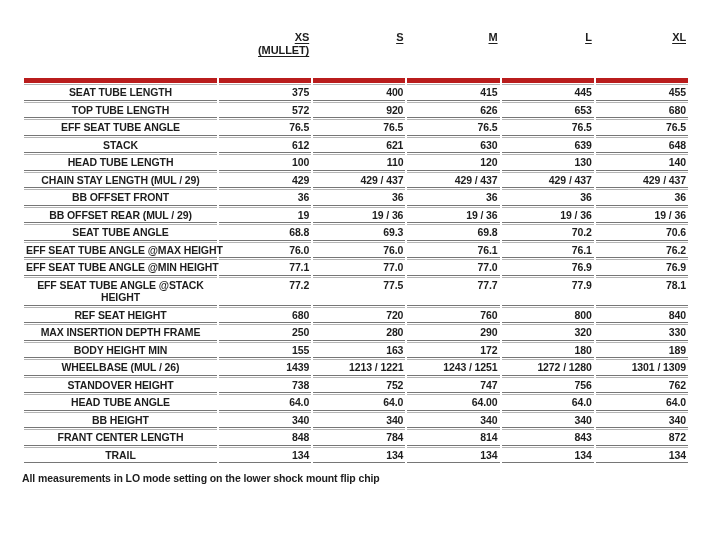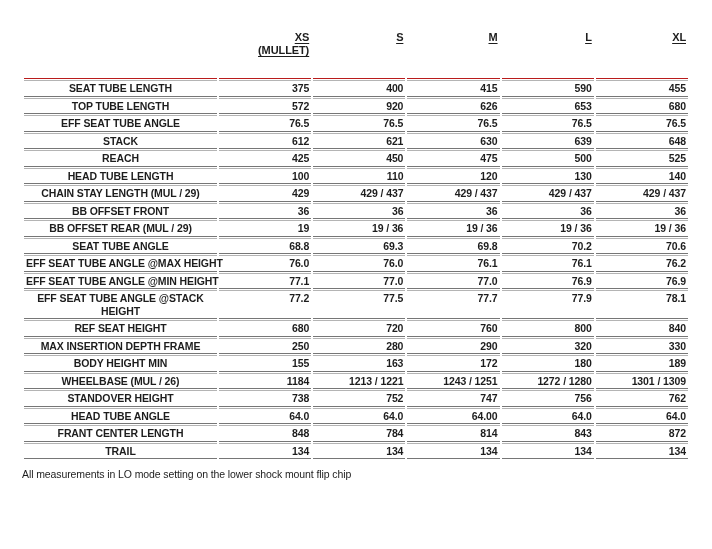--- a/index.html
+++ b/index.html
@@ -21,21 +21,21 @@
     border-spacing: 2px 1px;
     font-size: 10.5px;
     font-weight: bold;
     letter-spacing: -0.1px;
   }
   col.c-label { width: 193px; }
   thead th {
     vertical-align: top;
     text-align: right;
     padding: 20px 2px 21px 2px;
-    border-bottom: 1px solid #b91c1c;
+    border-bottom: 5px solid #b91c1c;
     font-size: 11px;
     line-height: 13px;
   }
   thead th.spacer { }
   .hdr-line {
     display: block;
     text-decoration: underline;
     text-underline-offset: 2px;
     text-decoration-thickness: 1px;
   }
@@ -52,21 +52,21 @@
     white-space: pre;      
     overflow: visible;
   }
   tbody td {
     text-align: right;
     white-space: nowrap;
   }
   .footnote {
     margin: 8px 0 0 0;
     font-size: 10.5px;
-    font-weight: normal;
+    font-weight: bold;
     letter-spacing: -0.1px;
     color: #1d1d1d;
   }
 </style>
 </head>
 <body>
 
 <div class="page">
   <table class="geo-table">
     <colgroup>
@@ -97,21 +97,21 @@
             <span class="hdr-line">XL</span>
           </th>
         </tr>
     </thead>
     <tbody id="body-rows">
         <tr>
           <th>SEAT TUBE LENGTH</th>
           <td>375</td>
           <td>400</td>
           <td>415</td>
-          <td>590</td>
+          <td>445</td>
           <td>455</td>
         </tr>
         <tr>
           <th>TOP TUBE LENGTH</th>
           <td>572</td>
           <td>920</td>
           <td>626</td>
           <td>653</td>
           <td>680</td>
         </tr>
@@ -123,28 +123,20 @@
           <td>76.5</td>
           <td>76.5</td>
         </tr>
         <tr>
           <th>STACK</th>
           <td>612</td>
           <td>621</td>
           <td>630</td>
           <td>639</td>
           <td>648</td>
-        </tr>
-        <tr>
-          <th>REACH</th>
-          <td>425</td>
-          <td>450</td>
-          <td>475</td>
-          <td>500</td>
-          <td>525</td>
         </tr>
         <tr>
           <th>HEAD TUBE LENGTH</th>
           <td>100</td>
           <td>110</td>
           <td>120</td>
           <td>130</td>
           <td>140</td>
         </tr>
         <tr>
@@ -223,21 +215,21 @@
         <tr>
           <th>BODY HEIGHT MIN</th>
           <td>155</td>
           <td>163</td>
           <td>172</td>
           <td>180</td>
           <td>189</td>
         </tr>
         <tr>
           <th>WHEELBASE (MUL / 26)</th>
-          <td>1184</td>
+          <td>1439</td>
           <td>1213 / 1221</td>
           <td>1243 / 1251</td>
           <td>1272 / 1280</td>
           <td>1301 / 1309</td>
         </tr>
         <tr>
           <th>STANDOVER HEIGHT</th>
           <td>738</td>
           <td>752</td>
           <td>747</td>
@@ -246,20 +238,28 @@
         </tr>
         <tr>
           <th>HEAD TUBE ANGLE</th>
           <td>64.0</td>
           <td>64.0</td>
           <td>64.00</td>
           <td>64.0</td>
           <td>64.0</td>
         </tr>
         <tr>
+          <th>BB HEIGHT</th>
+          <td>340</td>
+          <td>340</td>
+          <td>340</td>
+          <td>340</td>
+          <td>340</td>
+        </tr>
+        <tr>
           <th>FRANT CENTER LENGTH</th>
           <td>848</td>
           <td>784</td>
           <td>814</td>
           <td>843</td>
           <td>872</td>
         </tr>
         <tr>
           <th>TRAIL</th>
           <td>134</td>

